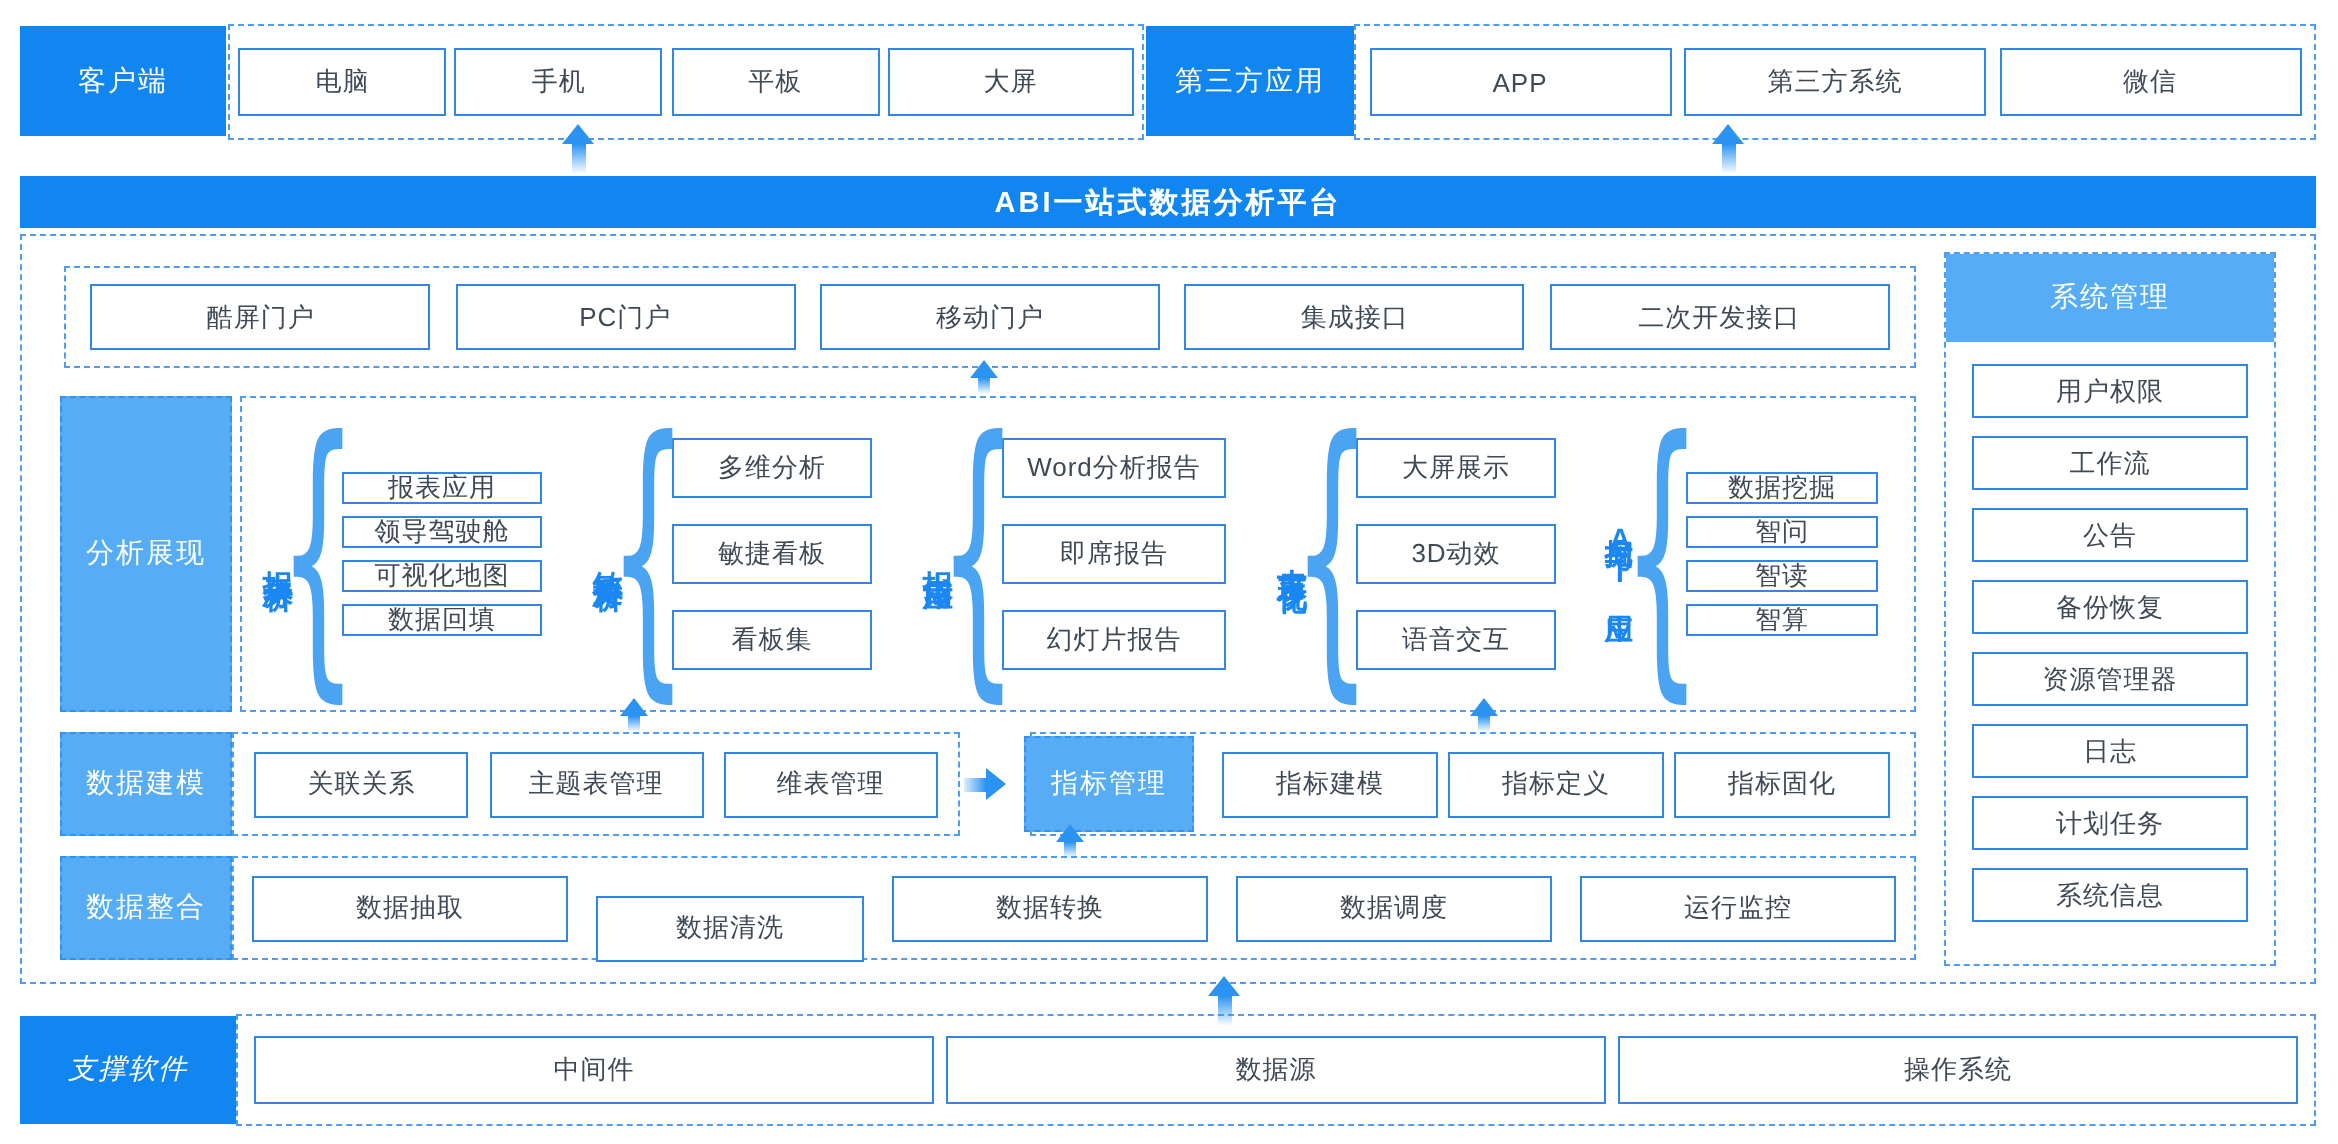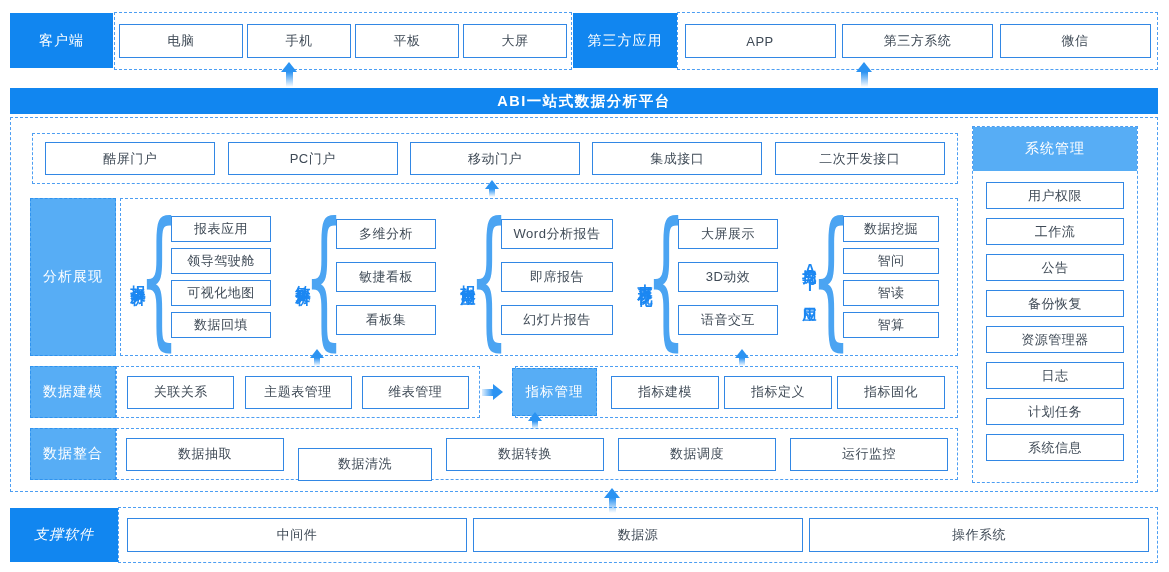--- a/index.html
+++ b/index.html
@@ -18,21 +18,21 @@
   .row-evenly{display:flex;align-items:center;justify-content:space-evenly;}
   .row-between{display:flex;align-items:center;justify-content:space-between;}
   
   .groups{display:flex;align-items:center;justify-content:space-between;padding:0 18px 0 8px;}
   .group{display:flex;align-items:center;height:100%;}
   .vlabel{writing-mode:vertical-rl;text-orientation:upright;color:#1b87f2;font-weight:bold;
     font-size:15px;letter-spacing:2px;line-height:18px;}
   .brace{font-size:150px;line-height:1;color:#4ba4f2;width:24px;display:flex;align-items:center;
     justify-content:center;transform:scaleX(.42);height:100%;font-family:"DejaVu Sans",sans-serif;}
   .gcol{display:flex;flex-direction:column;justify-content:center;}
-  .gcol4{gap:6px;} .gcol4 .box{height:26px;font-family:Liberation Serif, serif;}
+  .gcol4{gap:6px;} .gcol4 .box{height:16px;font-family:Liberation Serif, serif;}
   .gcol3{gap:13px;} .gcol3 .box{height:30px;}
   .w100{width:100px;} .w112{width:112px;} .w96{width:96px;}
   
   .arrow-up{position:absolute;display:flex;flex-direction:column;align-items:center;z-index:5;}
   .arrow-up .head{width:0;height:0;border-left:8px solid transparent;
     border-right:8px solid transparent;border-bottom:10px solid #2b93f2;}
   .arrow-up .tail{width:7px;height:15px;
     background:linear-gradient(to bottom,#2b93f2,rgba(43,147,242,0));}
   .arrow-up.sm .head{border-left-width:7px;border-right-width:7px;border-bottom-width:9px;}
   .arrow-up.sm .tail{width:6px;height:8px;}
@@ -46,24 +46,24 @@
   .sys-header{width:100%;height:44px;background:#57adf5;color:#fff;display:flex;
     align-items:center;justify-content:center;font-size:14px;letter-spacing:1px;margin-bottom:11px;}
   .sys .box{width:138px;height:27px;margin-bottom:9px;flex:none;}
 </style>
 </head>
 <body>
 
 <div class="abs label-dark" style="left:10px;top:13px;width:103px;height:55px;">客户端</div>
 
 <div class="abs dashed row-evenly" style="left:114px;top:12px;width:458px;height:58px;">
-  <div class="box" style="width:124px;height:34px;">电脑</div>
+  <div class="box" style="width:104px;height:34px;">电脑</div>
   <div class="box" style="width:104px;height:34px;">手机</div>
   <div class="box" style="width:104px;height:34px;">平板</div>
-  <div class="box" style="width:104px;height:34px;">大屏</div>
+  <div class="box" style="width:123px;height:34px;">大屏</div>
 </div>
 
 <div class="abs label-dark" style="left:573px;top:13px;width:104px;height:55px;">第三方应用</div>
 
 <div class="abs dashed row-evenly" style="left:677px;top:12px;width:481px;height:58px;">
   <div class="box" style="width:151px;height:34px;">APP</div>
   <div class="box" style="width:151px;height:34px;">第三方系统</div>
   <div class="box" style="width:151px;height:34px;">微信</div>
 </div>
 

